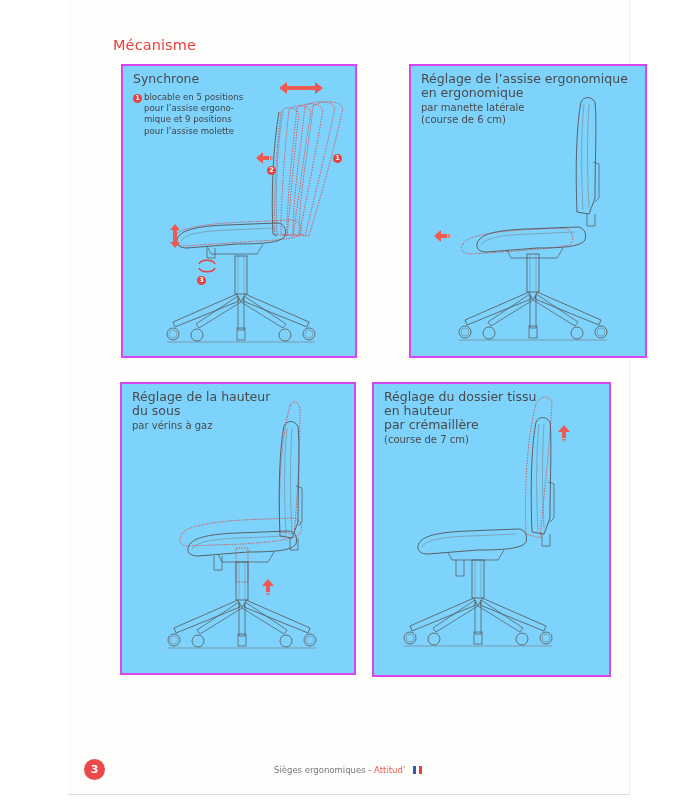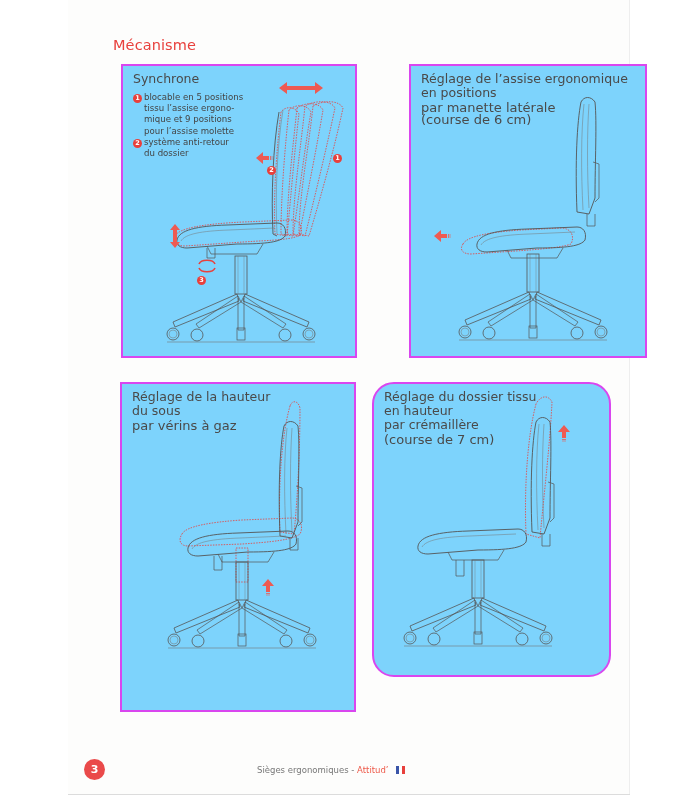--- a/index.html
+++ b/index.html
@@ -16,48 +16,48 @@
   .section-title {
     position: absolute; left: 113px; top: 37px;
     font-size: 14.5px; color: #e8403c; letter-spacing: 0.1px; text-align: right;
   }
   .panel {
     position: absolute; background: #7dd3fc;
     border: 2px solid #d946ef;
   }
   #p1 { left: 121px; top: 64px; width: 236px; height: 294px; }
   #p2 { left: 373px; top: 64px; width: 238px; height: 294px; margin-left: 36px; }
-  #p3 { left: 120px; top: 382px; width: 236px; height: 330px; }
-  #p4 { left: 372px; top: 382px; width: 239px; height: 295px; border-radius: 22px; }
+  #p3 { left: 120px; top: 382px; width: 236px; height: 293px; }
+  #p4 { left: 372px; top: 382px; width: 239px; height: 295px; }
   .panel-title {
     position: absolute; left: 10px; top: 6px;
     font-size: 12.5px; line-height: 14px; color: #4a4a4a; font-weight: normal;
   }
   .panel-sub {
     position: absolute; left: 10px;
-    font-size: 13px; line-height: 12px; color: #4a4a4a;
+    font-size: 10px; line-height: 12px; color: #4a4a4a;
   }
   .list {
     position: absolute; left: 10px; top: 26px; width: 160px;
     font-size: 8.6px; line-height: 11.2px; color: #444;
   }
   .list .item { position: relative; }
   .num {
     display: inline-block; width: 9px; height: 9px; border-radius: 50%;
     background: #e8403c; color: #fff; font-size: 6.5px; line-height: 9px;
     text-align: center; font-weight: bold; vertical-align: 0px; margin-right: 2px;
   }
   .art { position: absolute; left: 0; top: 0; }
   .page-badge {
     position: absolute; left: 84px; top: 759px; width: 21px; height: 21px; border-radius: 50%;
     background: #ea4a4a; color: #fff; font-size: 11px; font-weight: bold;
     text-align: center; line-height: 21px;
   }
   .footer {
-    position: absolute; left: 257px; top: 765px; font-size: 8.5px; color: #777;
+    position: absolute; left: 274px; top: 765px; font-size: 8.5px; color: #777;
     white-space: nowrap;
   }
   .footer .brand { color: #ee5a4a; }
   .flag { display: inline-block; vertical-align: -1px; margin-left: 5px; }
   .flag span { display: inline-block; width: 3px; height: 8px; }
 </style>
 </head>
 <body>
 
 <div class="page"></div>
@@ -146,27 +146,23 @@
     </g>
     <g transform="translate(84,200)" fill="none" stroke="#e8403c" stroke-width="1.6">
       <path d="M-8,-2 C-6,-7 6,-7 8,-2"></path>
       <path d="M8,2 C6,7 -6,7 -8,2"></path>
     </g>
   </svg>
   <div class="panel-title">Synchrone</div>
   <div class="list">
     <div class="item">
       <span class="num">1</span><span>blocable en 5 positions</span><br>
-      <span style="padding-left:11px">tissu l’assise ergono-</span><br>
+      <span style="padding-left:11px">pour l’assise ergono-</span><br>
       <span style="padding-left:11px">mique et 9 positions</span><br>
       <span style="padding-left:11px">pour l’assise molette</span>
-    </div>
-    <div class="item">
-      <span class="num">2</span><span>système anti-retour</span><br>
-      <span style="padding-left:11px">du dossier</span>
     </div>
   </div>
   <span class="num" style="position:absolute;left:210px;top:88px;">1</span>
   <span class="num" style="position:absolute;left:144px;top:100px;">2</span>
   <span class="num" style="position:absolute;left:74px;top:210px;">3</span>
 </div>
 
 <div class="panel" id="p2">
   <svg class="art" width="238" height="294">
     <g transform="translate(170,36)">
@@ -176,21 +172,21 @@
     <use href="#seat" x="66" y="164"></use>
     <g transform="translate(122,188)">
         <use href="#base"></use>
       </g>
     <g transform="translate(30,170)">
         <use href="#arrow-left"></use>
       </g>
   </svg>
   <div class="panel-title">
     <span>Réglage de l’assise ergonomique</span><br>
-    <span>en positions</span>
+    <span>en ergonomique</span>
   </div>
   <div class="panel-sub" style="top:36px">
     <span>par manette latérale</span><br>
     <span>(course de 6 cm)</span>
   </div>
 </div>
 
 <div class="panel" id="p3">
   <svg class="art" width="236" height="293">
     <path d="M168,22 C160,50 156,100 158,148 L172,150 C176,110 178,60 178,24 C176,16 170,16 168,22 Z" fill="none" stroke="#e8403c" stroke-width="0.8" stroke-dasharray="1.5,1.2"></path>

